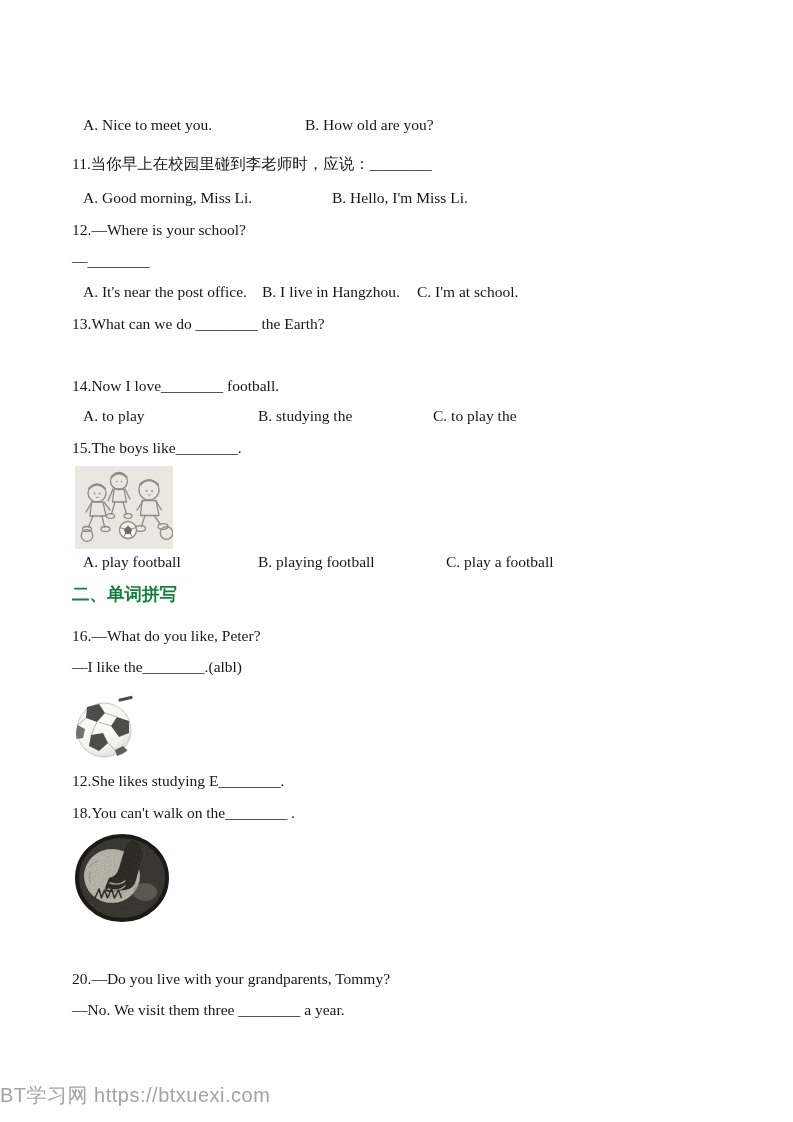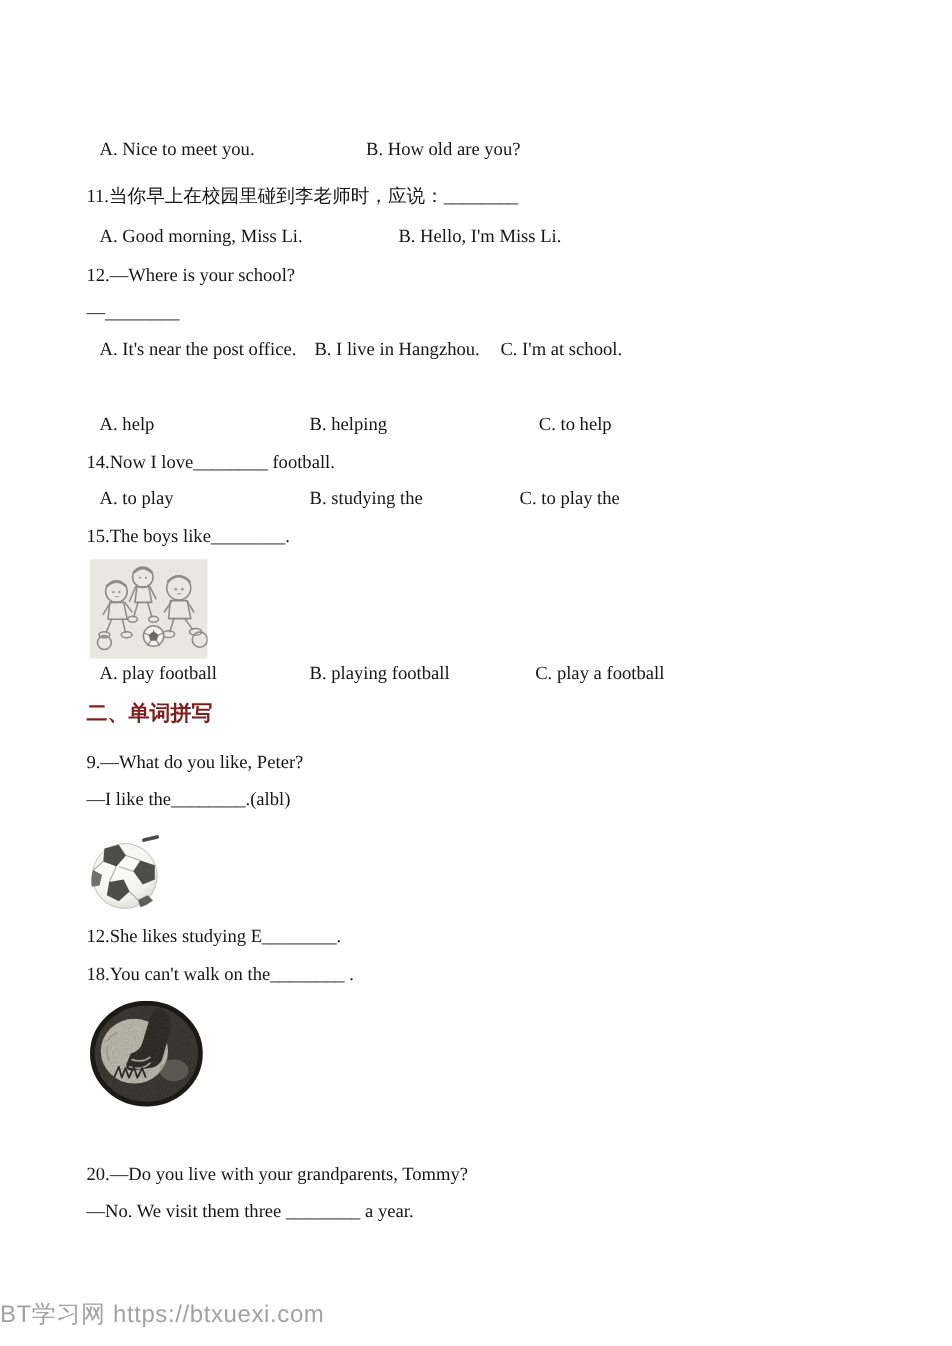--- a/index.html
+++ b/index.html
@@ -8,21 +8,21 @@
     background:#ffffff; overflow:hidden;
     font-family:"Liberation Serif","DejaVu Serif",serif;
     font-size:15.5px; color:#161616;
   }
   .ln { position:absolute; left:72px; white-space:pre; line-height:20px; }
   .optrow { position:absolute; left:0; width:100%; height:20px; }
   .opt { position:absolute; top:0; white-space:pre; }
   .sec-header {
     position:absolute; left:72px;
     font-family:"Liberation Sans","DejaVu Sans",sans-serif;
-    font-weight:700; font-size:17.5px; color:#7f1d1d;
+    font-weight:700; font-size:17.5px; color:#15803d;
   }
   .img-box { position:absolute; }
   .footer {
     position:absolute; top:1066px; left:0; width:100%; 
     font-family:"Liberation Sans","DejaVu Sans",sans-serif;
     font-size:20px; color:#a3a3a3; letter-spacing:0.5px;
   }
 </style>
 </head>
 <body>
@@ -41,25 +41,21 @@
   </div>
 
   <div class="ln" style="top:204px">12.—Where is your school?</div>
   <div class="ln" style="top:235px">—________</div>
   <div class="optrow" style="top:267px">
     <span class="opt" style="left:83px">A. It's near the post office.</span>
     <span class="opt" style="left:262px">B. I live in Hangzhou.</span>
     <span class="opt" style="left:417px">C. I'm at school.</span>
   </div>
 
-  <div class="optrow" style="top:329px">
-    <span class="opt" style="left:83px">A. help</span>
-    <span class="opt" style="left:258px">B. helping</span>
-    <span class="opt" style="left:449px">C. to help</span>
-  </div>
+  <div class="ln" style="top:298px">13.What can we do ________ the Earth?</div>
 
   <div class="ln" style="top:360px">14.Now I love________ football.</div>
   <div class="optrow" style="top:391px">
     <span class="opt" style="left:83px">A. to play</span>
     <span class="opt" style="left:258px">B. studying the</span>
     <span class="opt" style="left:433px">C. to play the</span>
   </div>
 
   <div class="ln" style="top:422px">15.The boys like________.</div>
 
@@ -112,21 +108,21 @@
   </div>
 
   <div class="optrow" style="top:537px">
     <span class="opt" style="left:83px">A. play football</span>
     <span class="opt" style="left:258px">B. playing football</span>
     <span class="opt" style="left:446px">C. play a football</span>
   </div>
 
   <div class="sec-header" style="top:566px">二、单词拼写</div>
 
-  <div class="ln" style="top:610px">9.—What do you like, Peter?</div>
+  <div class="ln" style="top:610px">16.—What do you like, Peter?</div>
   <div class="ln" style="top:641px">—I like the________.(albl)</div>
 
   <div class="img-box" style="top:679px; left:75px; width:61px; height:64px;">
     <svg width="61" height="64" viewBox="0 0 61 64" xmlns="http://www.w3.org/2000/svg">
       <defs>
         <radialGradient id="ballshade" cx="0.38" cy="0.3" r="0.85">
           <stop offset="0" stop-color="#fdfdfc"></stop>
           <stop offset="0.65" stop-color="#f2f2ef"></stop>
           <stop offset="1" stop-color="#cfcfcb"></stop>
         </radialGradient>

